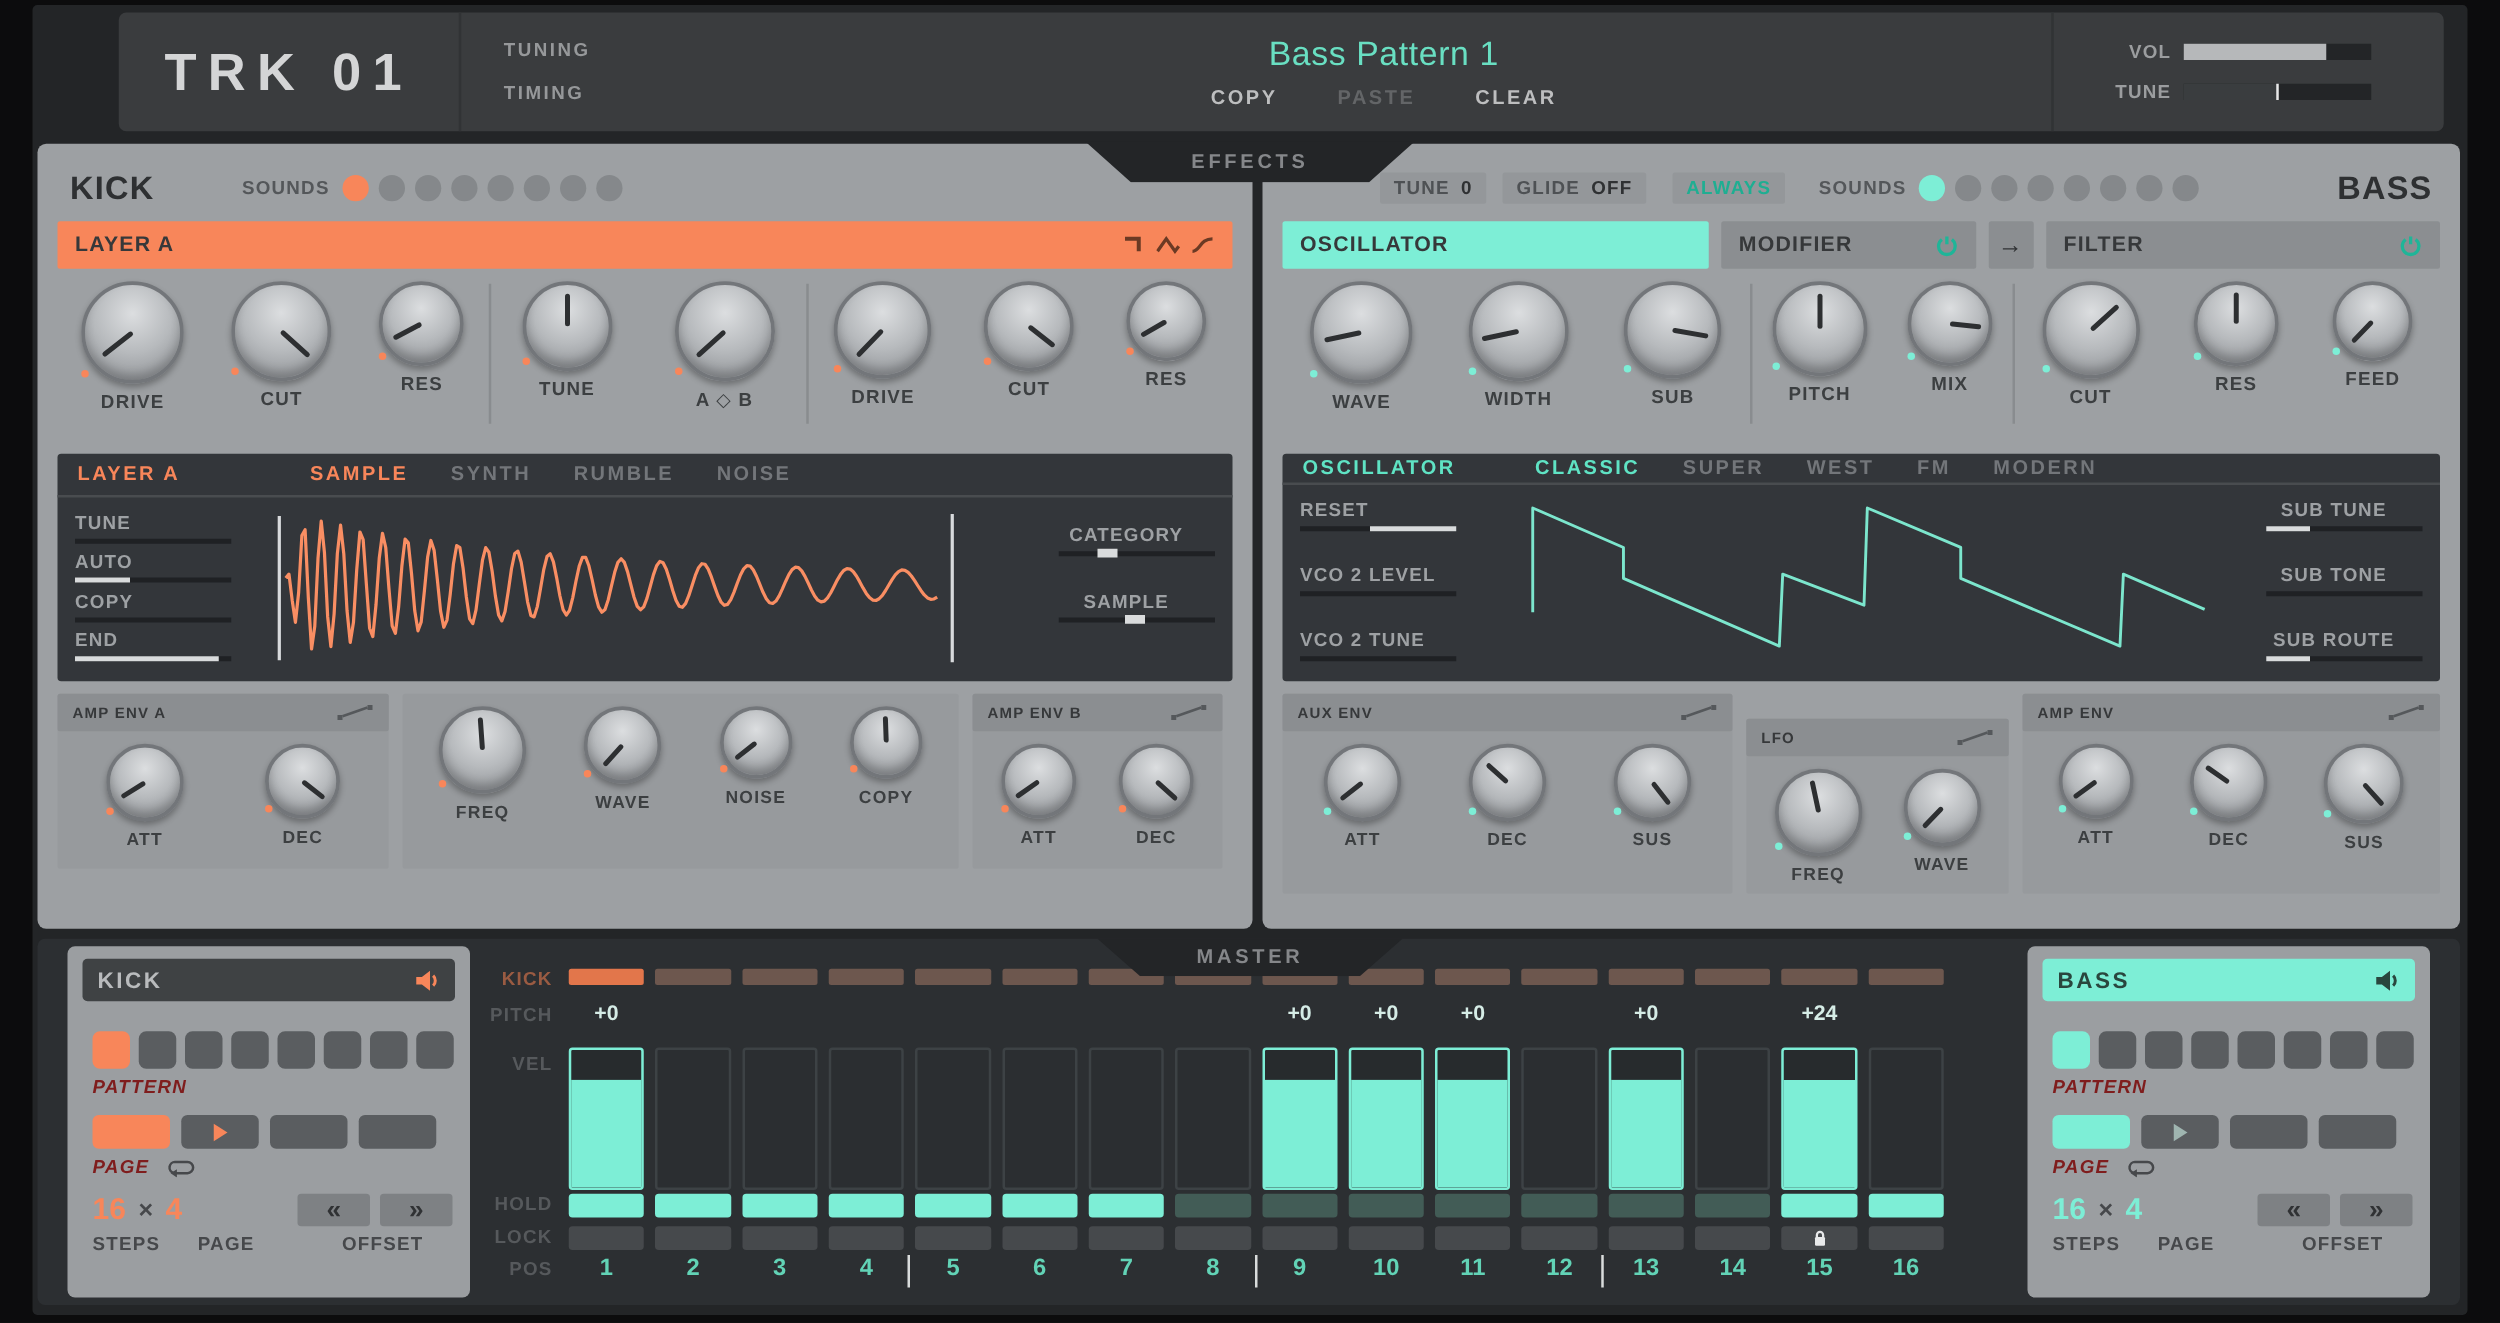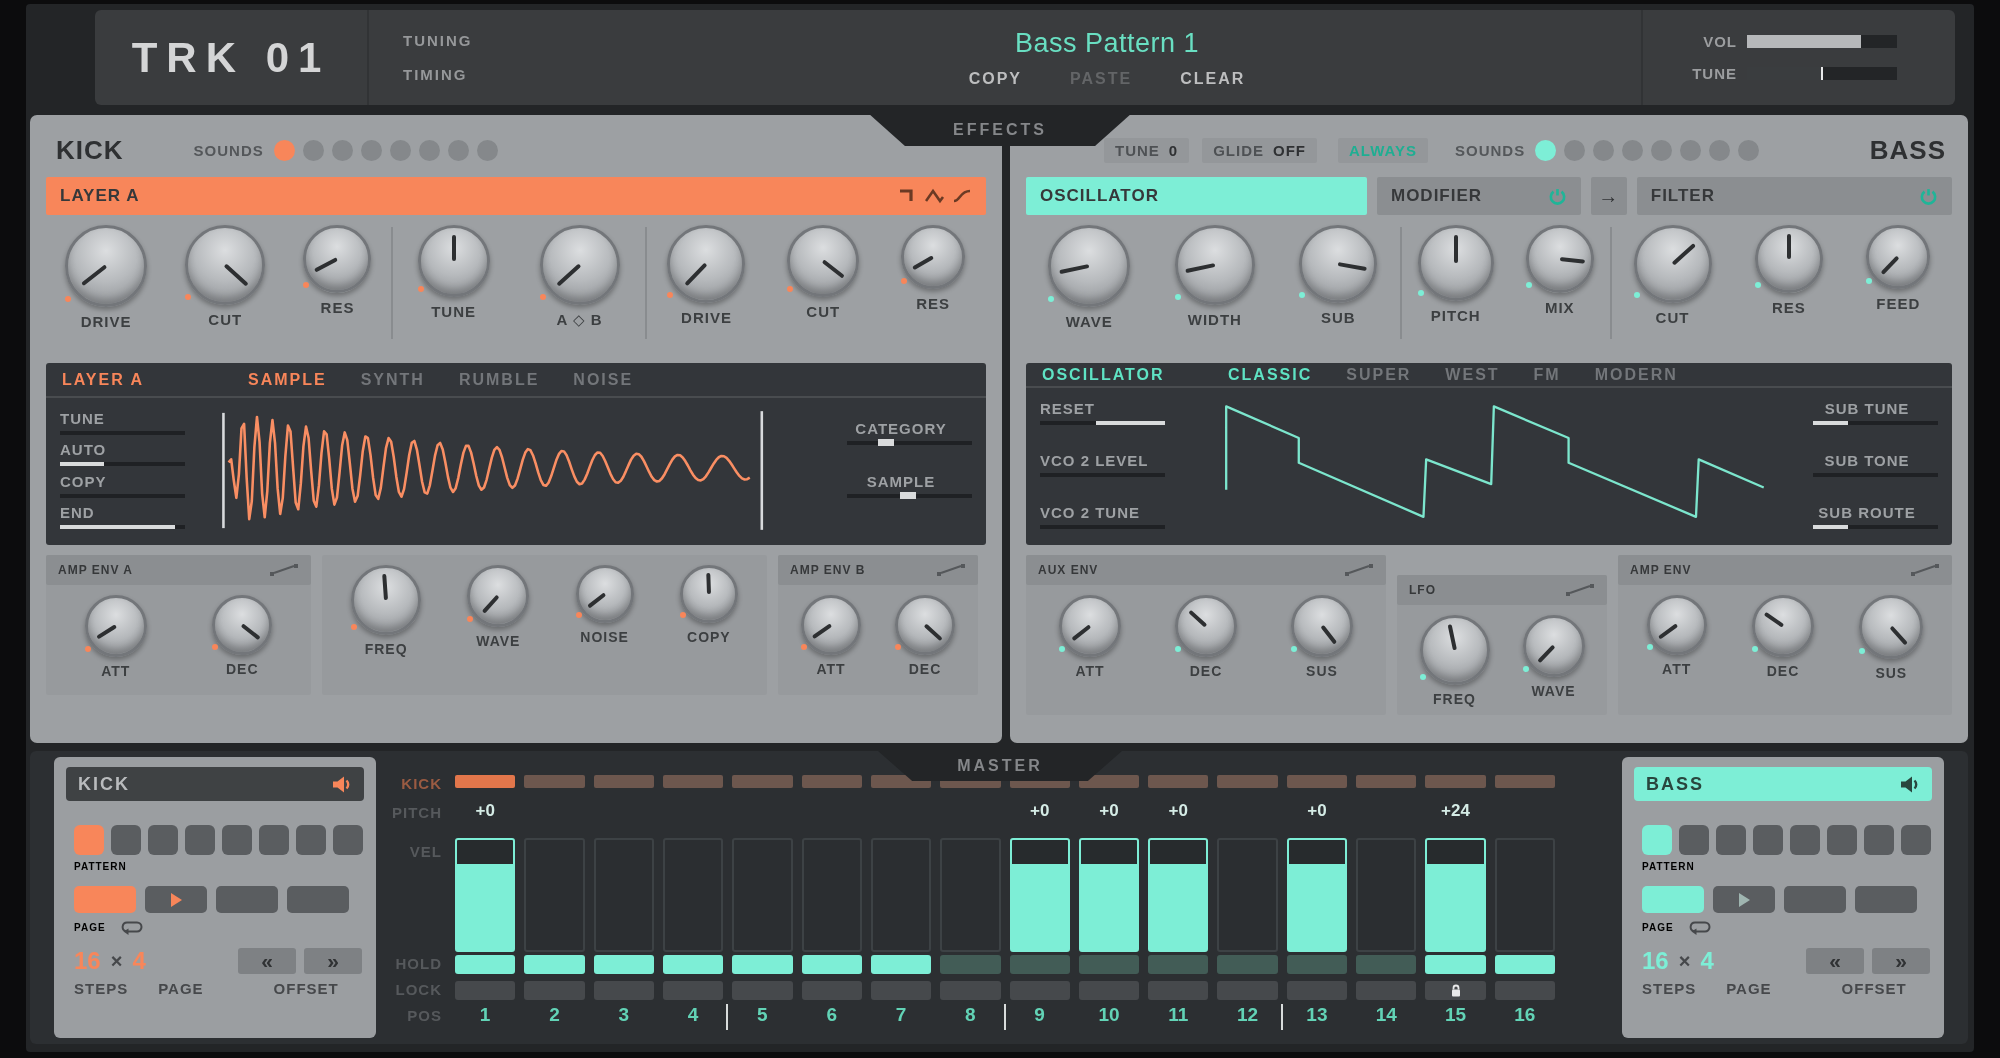--- a/index.html
+++ b/index.html
@@ -93,21 +93,21 @@
   .side-box{position:absolute;top:6px;width:322px;height:281px;background:#9b9ea1;border-radius:6px;padding:10px 12px;box-sizing:border-box;}
   #kick-box{left:24px;} #bass-box{left:1592px;}
   .sb-head{height:34px;border-radius:4px;display:flex;align-items:center;justify-content:space-between;padding:0 12px;font-weight:900;font-size:18px;letter-spacing:2px;}
   .kick-theme .sb-head{background:#3f4244;color:#b9bbbd;}
   .kick-theme .sb-head svg{fill:#f8865a;stroke:#f8865a;}
   .bass-theme .sb-head{background:#7deed6;color:#29463e;}
   .bass-theme .sb-head svg{fill:#29463e;stroke:#29463e;}
   .sb-squares{display:flex;gap:7px;margin:24px 0 0 8px;}
   .sb-sq{width:30px;height:30px;border-radius:6px;background:#5a5d60;}
   .sb-sq.on{background:var(--accent);}
-  .sb-label{margin:6px 0 0 8px;font-weight:700;font-size:10px;color:#000000;letter-spacing:1px;}
+  .sb-label{margin:6px 0 0 8px;font-weight:700;font-size:15px;color:#7f1d1d;letter-spacing:1px;font-style:italic;}
   .sb-pages{display:flex;gap:9px;margin:14px 0 0 8px;}
   .sb-pg{width:62px;height:27px;border-radius:5px;background:#5a5d60;display:flex;align-items:center;justify-content:center;}
   .sb-pg.on{background:var(--accent);}
   .play{width:0;height:0;border-left:11px solid var(--accent);border-top:7px solid transparent;border-bottom:7px solid transparent;}
   .bass-theme .play{border-left-color:#9fb5b0;}
   .sb-pagerow{display:flex;align-items:center;gap:12px;margin:6px 0 0 8px;}
   .sb-counts{display:flex;align-items:center;gap:10px;margin:12px 0 0 8px;}
   .sb-num{font-size:24px;font-weight:900;color:var(--accent);}
   .sb-x{font-size:20px;font-weight:700;color:#46484b;}
   .sb-arrows{margin-left:auto;margin-right:2px;display:flex;gap:8px;}

